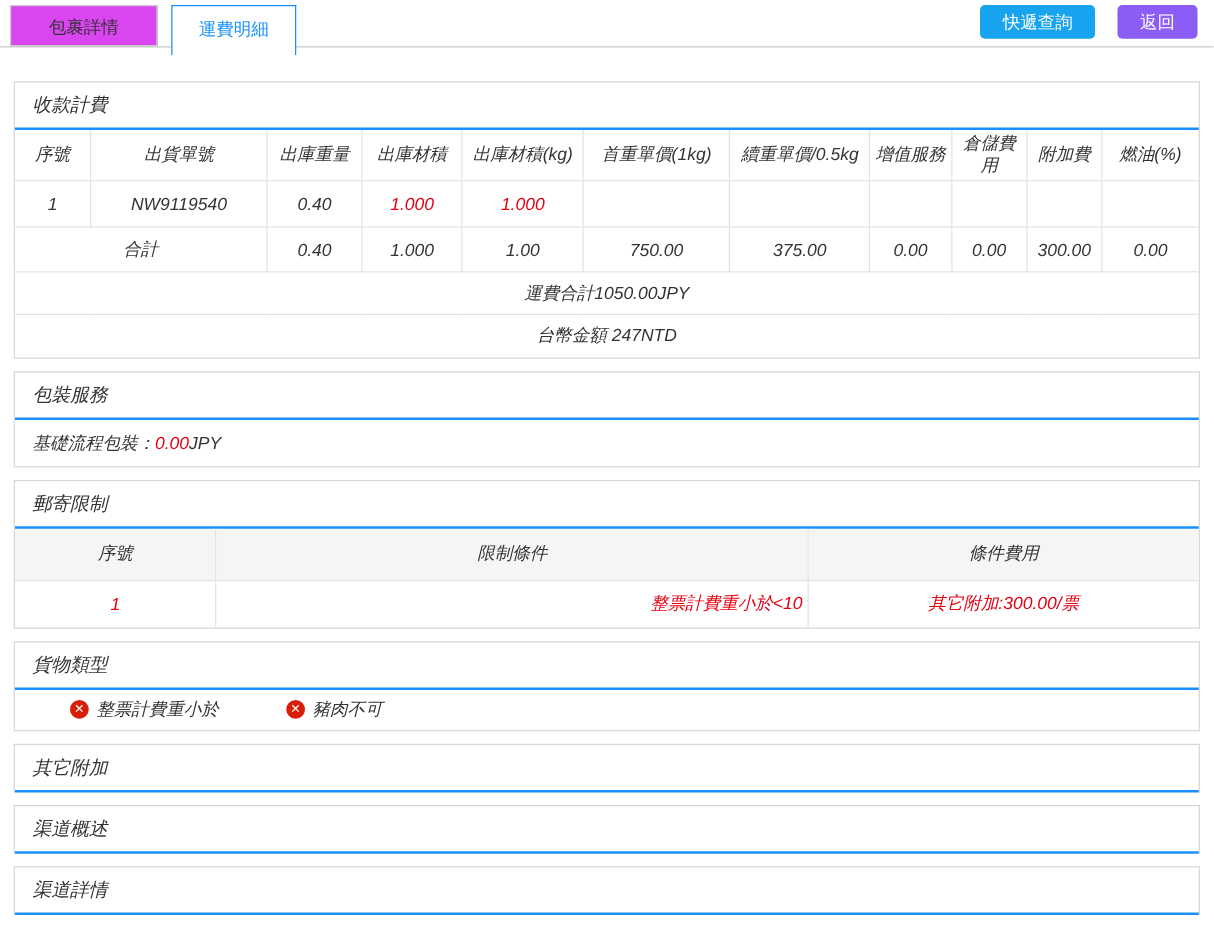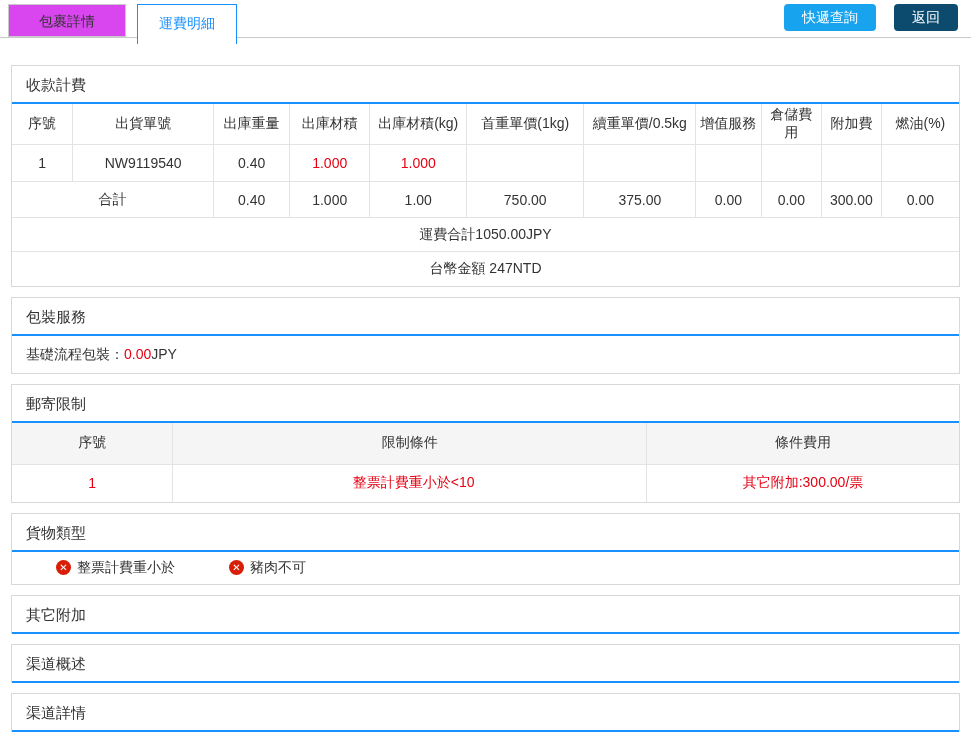--- a/index.html
+++ b/index.html
@@ -23,24 +23,24 @@
     left:137px; width:100px; height:40px; line-height:36px; background:#fff;
     border:1px solid #1890ff; border-bottom:none; color:#1890ff; z-index:2;
   }
   .topbar-buttons { position:absolute; right:13px; top:4px; z-index:2; }
   .btn {
     height:27px; padding:0 18px; border:none; border-radius:4px;
     color:#fff; font-size:14px; cursor:pointer;
     font-family:"Liberation Sans","DejaVu Sans",sans-serif;
   }
   .btn-blue { background:#17a3ee; margin-right:14px; }
-  .btn-orange { background:#0c4a6e; }
-
-  
-  .main { padding-top:21px; }
+  .btn-orange { background:#8b5cf6; }
+
+  
+  .main { padding-top:21px;font-style:italic; }
   .section { border:1px solid #d8d8d8; margin:0 11px 10px 11px; background:#fff; }
   .section-title {
     height:38px; line-height:38px; padding-left:14px;
     font-size:15px; color:#333; border-bottom:2px solid #1890ff;
   }
   .section-empty { border-bottom:none; }
 
   
   table { width:100%; border-collapse:collapse; table-layout:fixed; }
   td, th { border:1px solid #e3e3e3; text-align:center; font-weight:400; font-size:14px; color:#333; padding:2px 4px; overflow:hidden; }
@@ -56,21 +56,21 @@
 
   .red { color:#e60012; }
   .orange { color:#ff8800; }
 
   
   .pack-row { height:37px; line-height:37px; padding-left:14px; font-size:14px; }
 
   
   .limits-table th { height:42px; background:#f5f5f5; }
   .limits-table td { height:37px; }
-  .limits-table .cond-cell { text-align:center; padding-left:12px; }
+  .limits-table .cond-cell { text-align:right; padding-left:12px; }
 
   
   .cargo-row { height:32px; display:flex; align-items:center; padding-left:44px; }
   .cargo-item { display:flex; align-items:center; margin-right:54px; font-size:14px; color:#333; }
   .forbid-icon {
     width:15px; height:15px; border-radius:50%; background:#d81e06; color:#fff;
     font-size:10px; line-height:15px; text-align:center; margin-right:6px;
     flex:0 0 15px; font-weight:bold;
   }
 </style>

